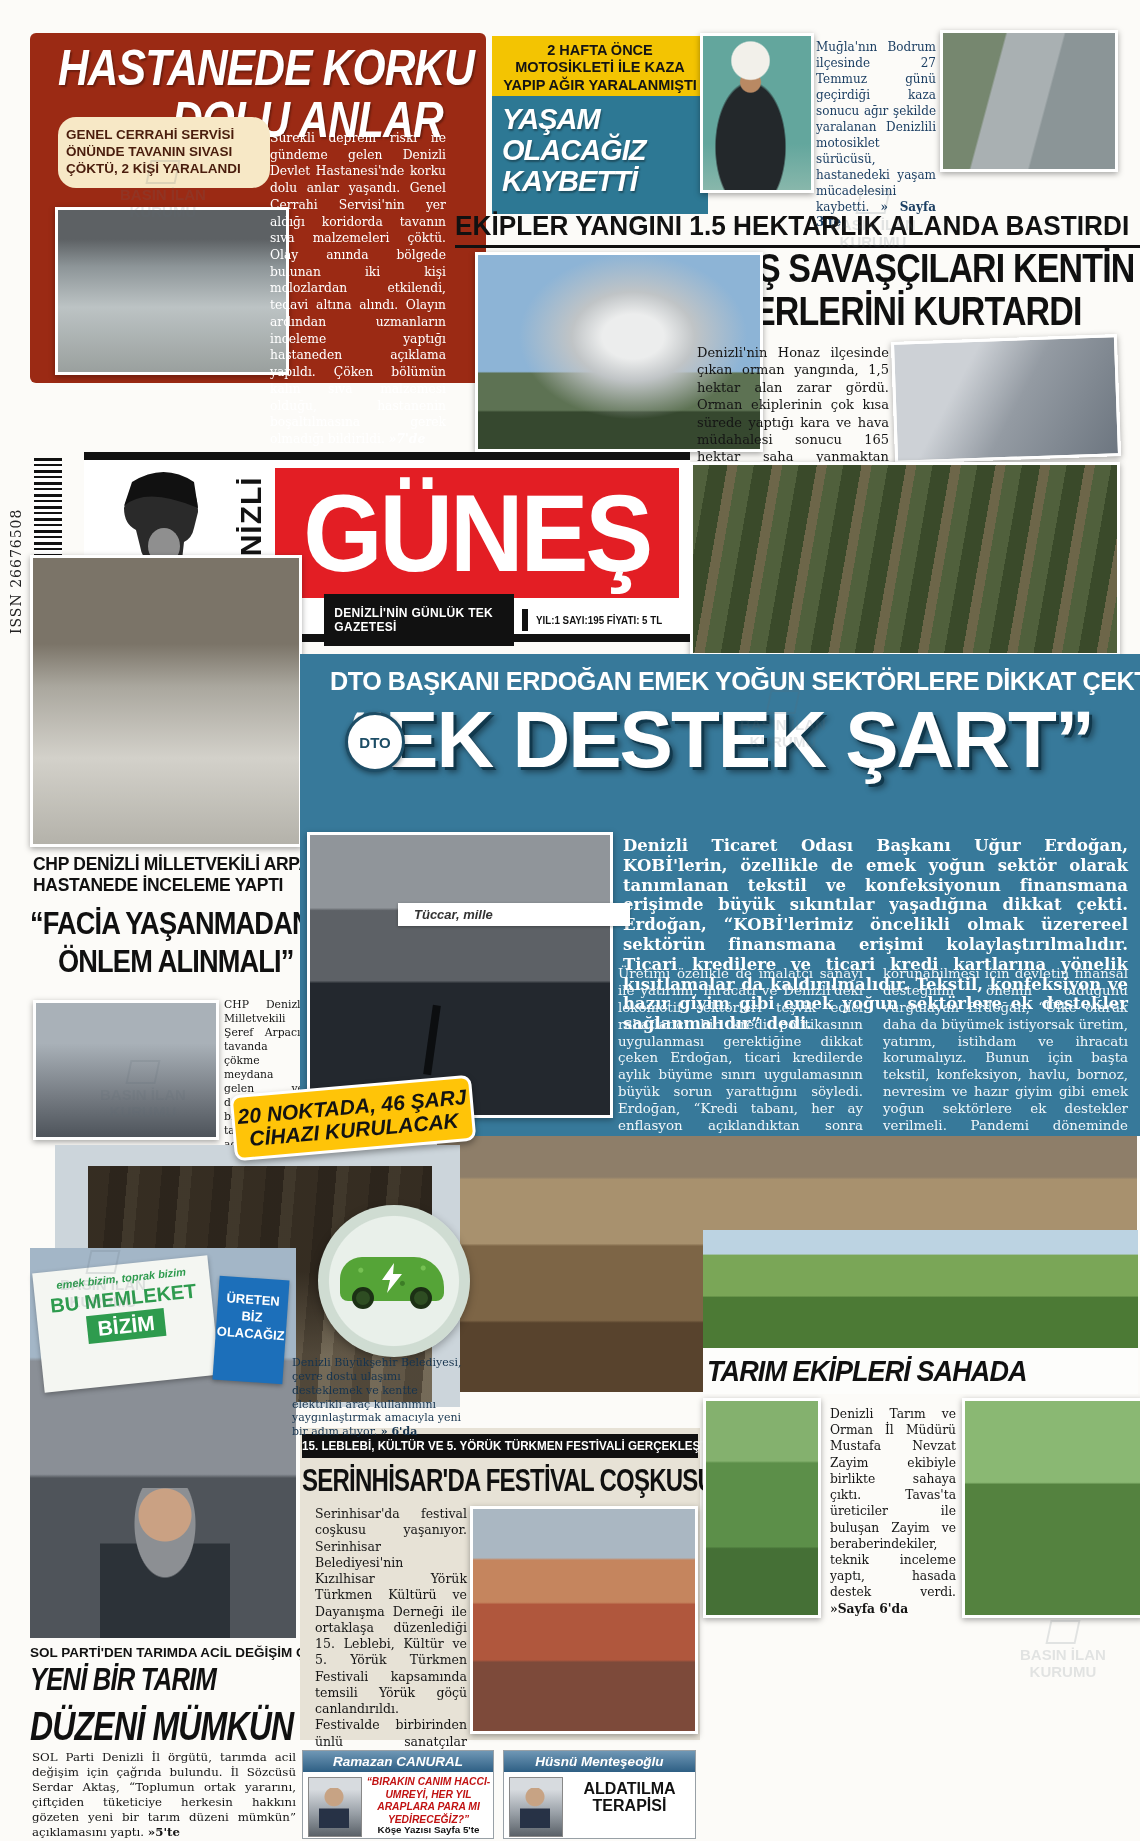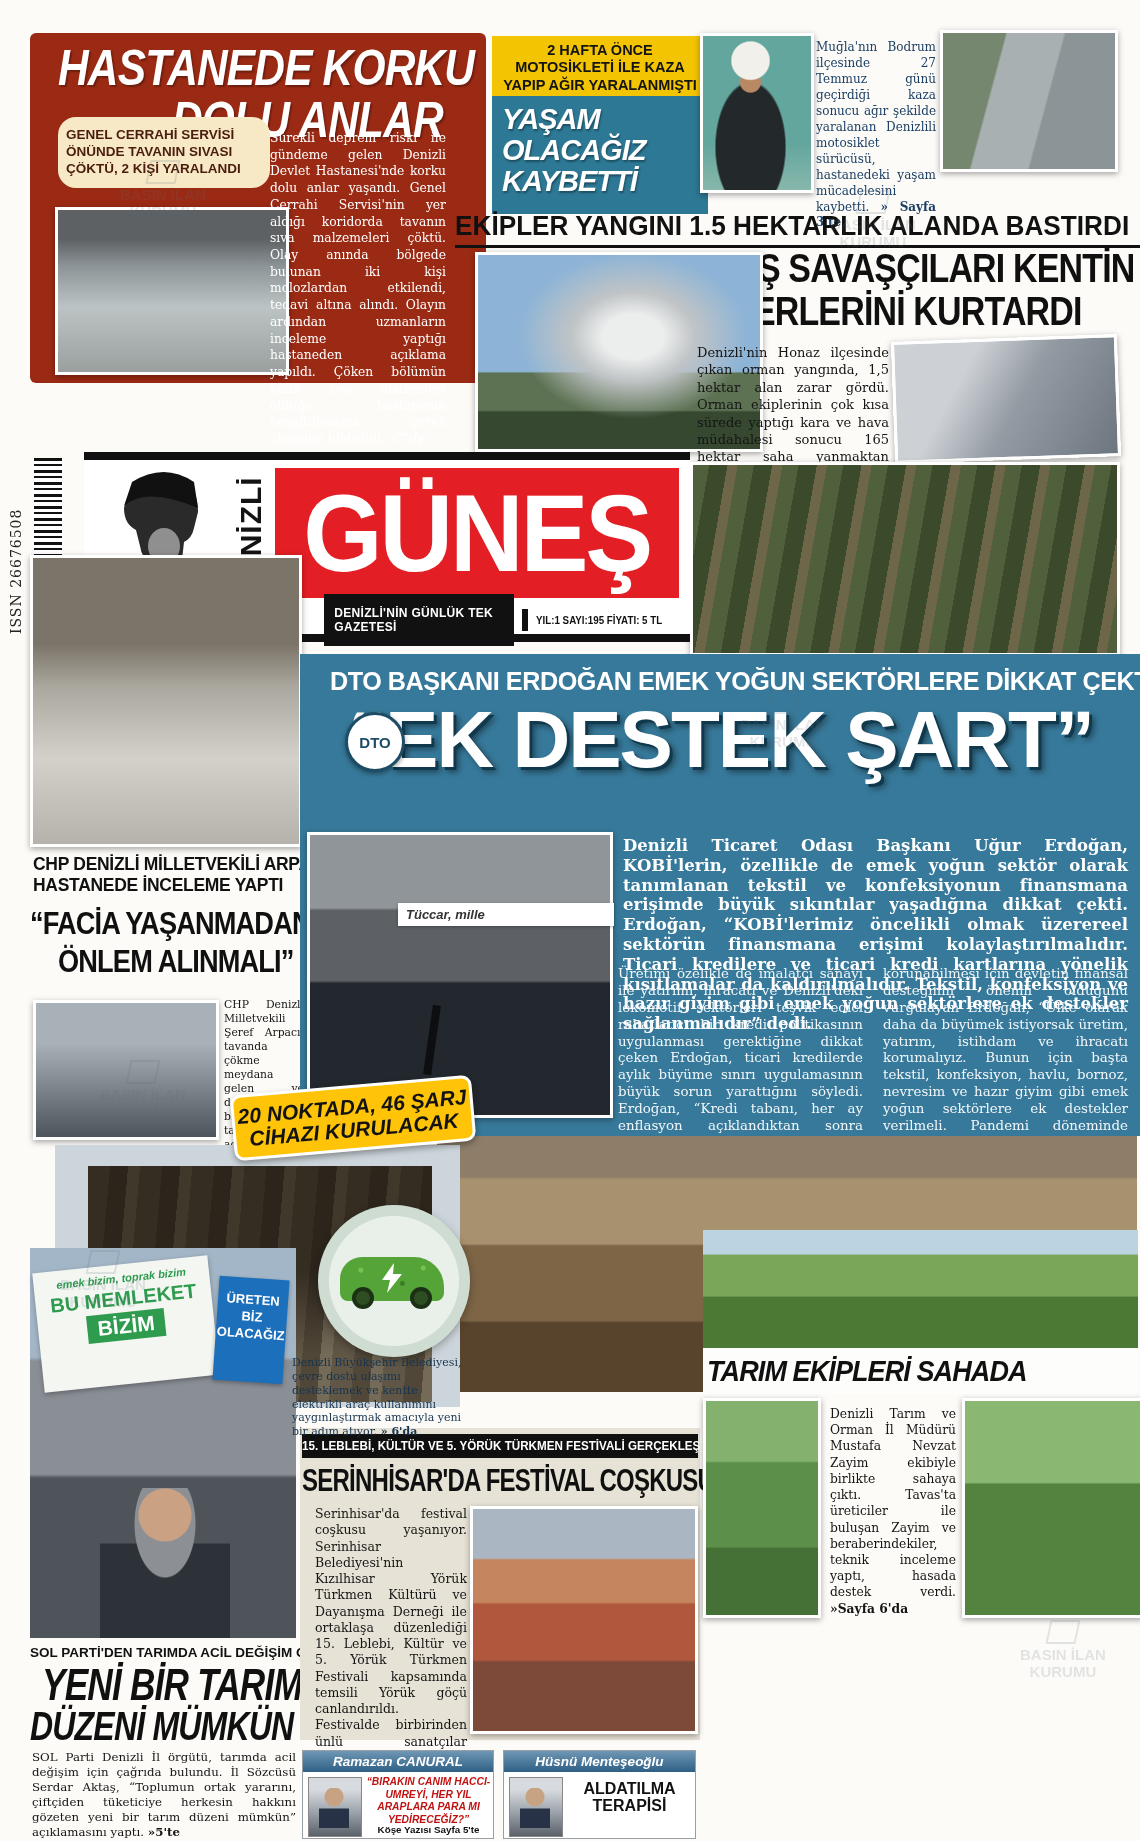--- a/index.html
+++ b/index.html
@@ -45,21 +45,21 @@
   .mast-issue{font-weight:800;font-size:11.5px;color:#111;}
   
   .blue{left:300px;top:654px;width:840px;height:482px;background:#37799a;}
   .blue-kicker{position:absolute;left:30px;top:12px;color:#fff;font-weight:700;font-size:26px;letter-spacing:-.5px;}
   .blue-title{position:absolute;left:0;top:46px;width:840px;text-align:center;color:#fff;font-weight:900;font-size:80px;letter-spacing:-2px;line-height:1;
       text-shadow:3px 3px 0 #11394d,5px 5px 6px rgba(0,0,0,.45);}
   .lead{position:absolute;left:323px;top:182px;width:505px;color:#fff;font-weight:700;font-size:16.5px;line-height:1.2;text-align:justify;font-family:"DejaVu Serif",serif;}
   .cols{position:absolute;left:318px;top:312px;width:510px;color:#f2f7fa;font-size:13.4px;line-height:1.26;column-count:2;column-gap:20px;text-align:justify;font-family:"DejaVu Serif",serif;}
   .dto-circle{position:absolute;left:45px;top:58px;width:54px;height:54px;border-radius:50%;background:#ffffff;border:3px solid #1d4d66;
       display:flex;align-items:center;justify-content:center;font-weight:900;font-size:15px;color:#1d4d66;box-shadow:0 2px 5px rgba(0,0,0,.4);}
-  .caption-box{position:absolute;background:#fff;color:#333;font-weight:800;font-size:13px;font-style:italic;padding:4px 8px;box-shadow:0 1px 3px rgba(0,0,0,.3);}
+  .caption-box{position:absolute;background:#fff;color:#333;font-weight:800;font-size:13px;font-style:italic;padding:4px 16px;box-shadow:0 1px 3px rgba(0,0,0,.3);}
   
   .chp-kicker{left:33px;top:854px;font-weight:800;font-size:17.5px;line-height:1.22;color:#111;letter-spacing:-.3px;}
   .chp-body{left:224px;top:998px;width:80px;font-size:10.8px;line-height:1.3;color:#151515;text-align:justify;}
   
   .panel{left:55px;top:1145px;width:405px;height:262px;background:#ccd5db;}
   .badge-yellow{left:232px;top:1085px;width:232px;background:#ffc408;border:3px solid #fff;border-radius:10px;transform:rotate(-5deg);
       text-align:center;font-weight:900;font-style:italic;font-size:21px;line-height:1.1;padding:7px 2px;box-shadow:0 3px 6px rgba(0,0,0,.35);z-index:6;color:#131313;}
   .eco-circle{left:318px;top:1205px;width:152px;height:152px;border-radius:50%;background:radial-gradient(circle,#e9f0ea 0 60%,#cfdcd2 61% 100%);
       box-shadow:0 3px 8px rgba(0,0,0,.3);z-index:6;}
   .eco-car{position:absolute;left:22px;top:52px;width:104px;height:44px;background:#55a437;border-radius:22px 30px 8px 8px;
@@ -250,21 +250,21 @@
   <div class="ph g-protest noborder" style="left:30px;top:1248px;width:266px;height:390px;border:none;">
     <div class="flag">
       <div class="small">emek bizim, toprak bizim</div>
       <div class="big">BU MEMLEKET</div>
       <div class="chip">BİZİM</div>
     </div>
     <div class="poster-blue">ÜRETEN BİZ OLACAĞIZ</div>
     <div style="position:absolute;left:70px;bottom:0;width:130px;height:150px;background:radial-gradient(circle at 50% 18%,#caa183 0 26px,transparent 27px),radial-gradient(ellipse at 50% 24%,#8c8f93 0 30px,transparent 31px),linear-gradient(180deg,transparent 0 55px,#2c3238 56px);"></div>
   </div>
   <div class="abs sol-kicker">SOL PARTİ'DEN TARIMDA ACİL DEĞİŞİM ÇAĞRISI:</div>
-  <div class="abs hl" style="left:30px;top:1663px;font-size:44px;font-style:italic;margin-left:12px;"><span class="cx s8">YENİ BİR TARIM</span></div>
+  <div class="abs hl" style="left:30px;top:1663px;font-size:32px;font-style:italic;"><span class="cx s8">YENİ BİR TARIM</span></div>
   <div class="abs hl" style="left:30px;top:1706px;font-size:40px;font-style:italic;"><span class="cx s8">DÜZENİ MÜMKÜN</span></div>
   <p class="abs sol-body serif" style="margin:0;"><span>SOL Parti Denizli İl örgütü, tarımda acil değişim için çağrıda bulundu. İl Sözcüsü Serdar Aktaş, “Toplumun ortak yararını, çiftçiden tüketiciye herkesin hakkını gözeten yeni bir tarım düzeni mümkün” açıklamasını yaptı.</span> <b>»5'te</b></p>
 
   <div class="abs fest-bg"></div>
   <div class="abs fest-kicker"><span class="cx s97">15. LEBLEBİ, KÜLTÜR VE 5. YÖRÜK TÜRKMEN FESTİVALİ GERÇEKLEŞTİRİLDİ</span></div>
   <div class="abs hl" style="left:302px;top:1464px;font-size:32px;"><span class="cx s75">SERİNHİSAR'DA FESTİVAL COŞKUSU</span></div>
   <p class="abs fest-body serif" style="margin:0;"><span>Serinhisar'da festival coşkusu yaşanıyor. Serinhisar Belediyesi'nin Kızılhisar Yörük Türkmen Kültürü ve Dayanışma Derneği ile ortaklaşa düzenlediği 15. Leblebi, Kültür ve 5. Yörük Türkmen Festivali kapsamında temsili Yörük göçü canlandırıldı. Festivalde birbirinden ünlü sanatçılar Serinhisarlılarla unutulmaz anlar yaşattı.</span> <b>» Sayfa 9'da</b></p>
   <div class="ph g-crowd" style="left:470px;top:1506px;width:222px;height:222px;"></div>
 
   <div class="ph g-tobacco noborder" style="left:703px;top:1230px;width:435px;height:120px;border:none;z-index:4;"></div>

